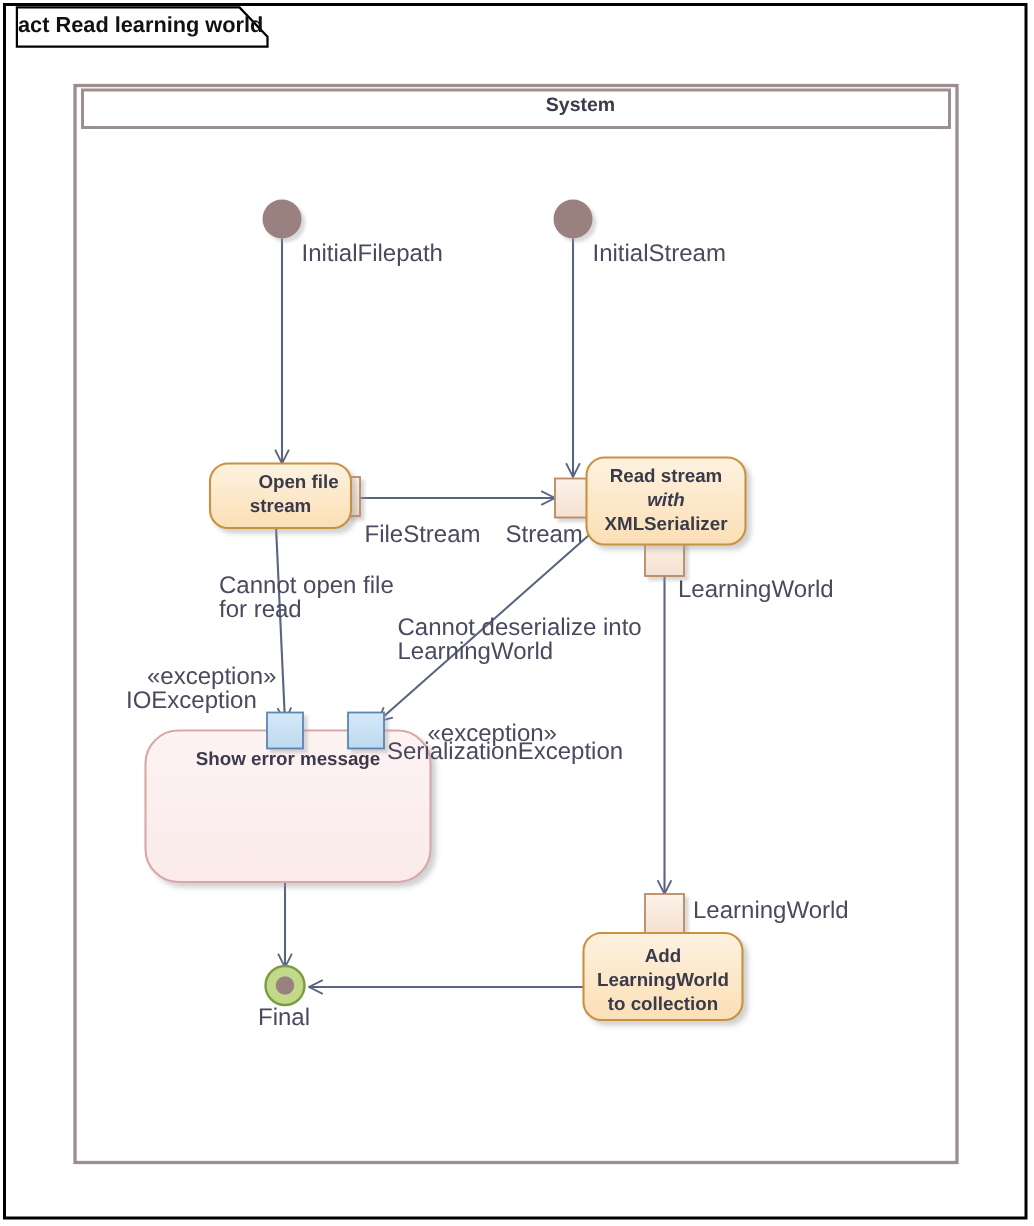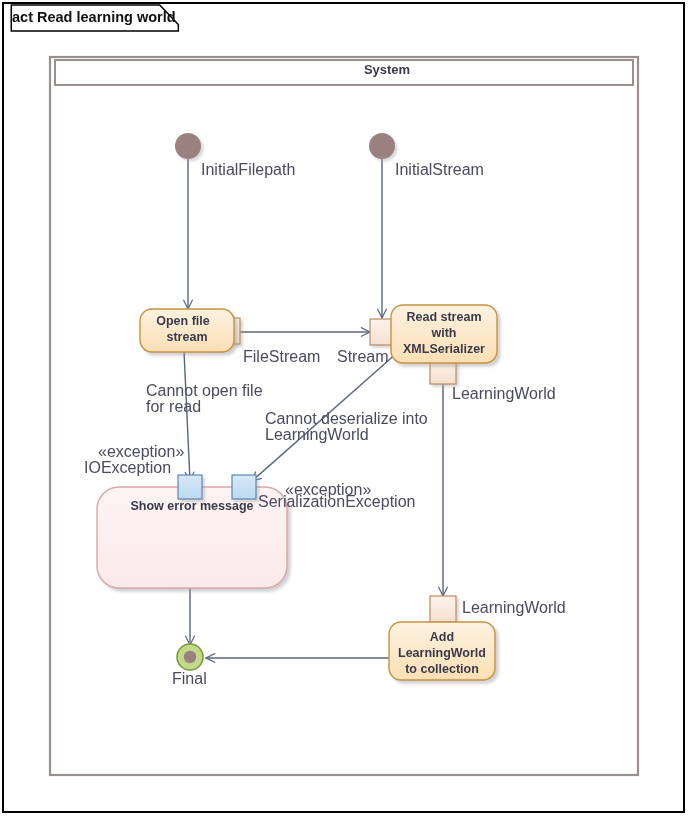--- a/index.html
+++ b/index.html
@@ -208,28 +208,28 @@
       <circle cx="190" cy="657" r="13" fill="#c3d98a" stroke="#7b9c3c" stroke-width="1.6"></circle>
       <circle cx="190" cy="657" r="6.2" fill="#9b8080"></circle>
     </g>
   </svg>
 
   <div id="system-title">System</div>
 
   <div class="lbl" style="left:201px; top:162px;">InitialFilepath</div>
   <div class="lbl" style="left:395px; top:162px;">InitialStream</div>
 
-  <div class="node-text" style="left:136px; top:313px; width:94px;">Open file</div>
+  <div class="node-text" style="left:152px; top:313px; width:94px;">Open file</div>
   <div class="node-text" style="left:140px; top:329px; width:94px;">stream</div>
 
   <div class="lbl" style="left:243px; top:349px;">FileStream</div>
   <div class="lbl" style="left:337px; top:349px;">Stream</div>
 
   <div class="node-text" style="left:391px; top:309px; width:106px;">Read stream</div>
-  <div class="node-text" style="left:391px; top:325px; width:106px;">with</div>
+  <div class="node-text" style="left:391px; top:325px; width:106px;font-style:italic;">with</div>
   <div class="node-text" style="left:391px; top:341px; width:106px;">XMLSerializer</div>
 
   <div class="lbl" style="left:452px; top:386px;">LearningWorld</div>
 
   <div class="lbl center" style="left:146px; top:383px; width:96px;">Cannot open file</div>
   <div class="lbl center" style="left:146px; top:399px; width:96px;">for read</div>
 
   <div class="lbl center" style="left:265px; top:411px; width:140px;">Cannot deserialize into</div>
   <div class="lbl center" style="left:265px; top:427px; width:140px;">LearningWorld</div>
 

